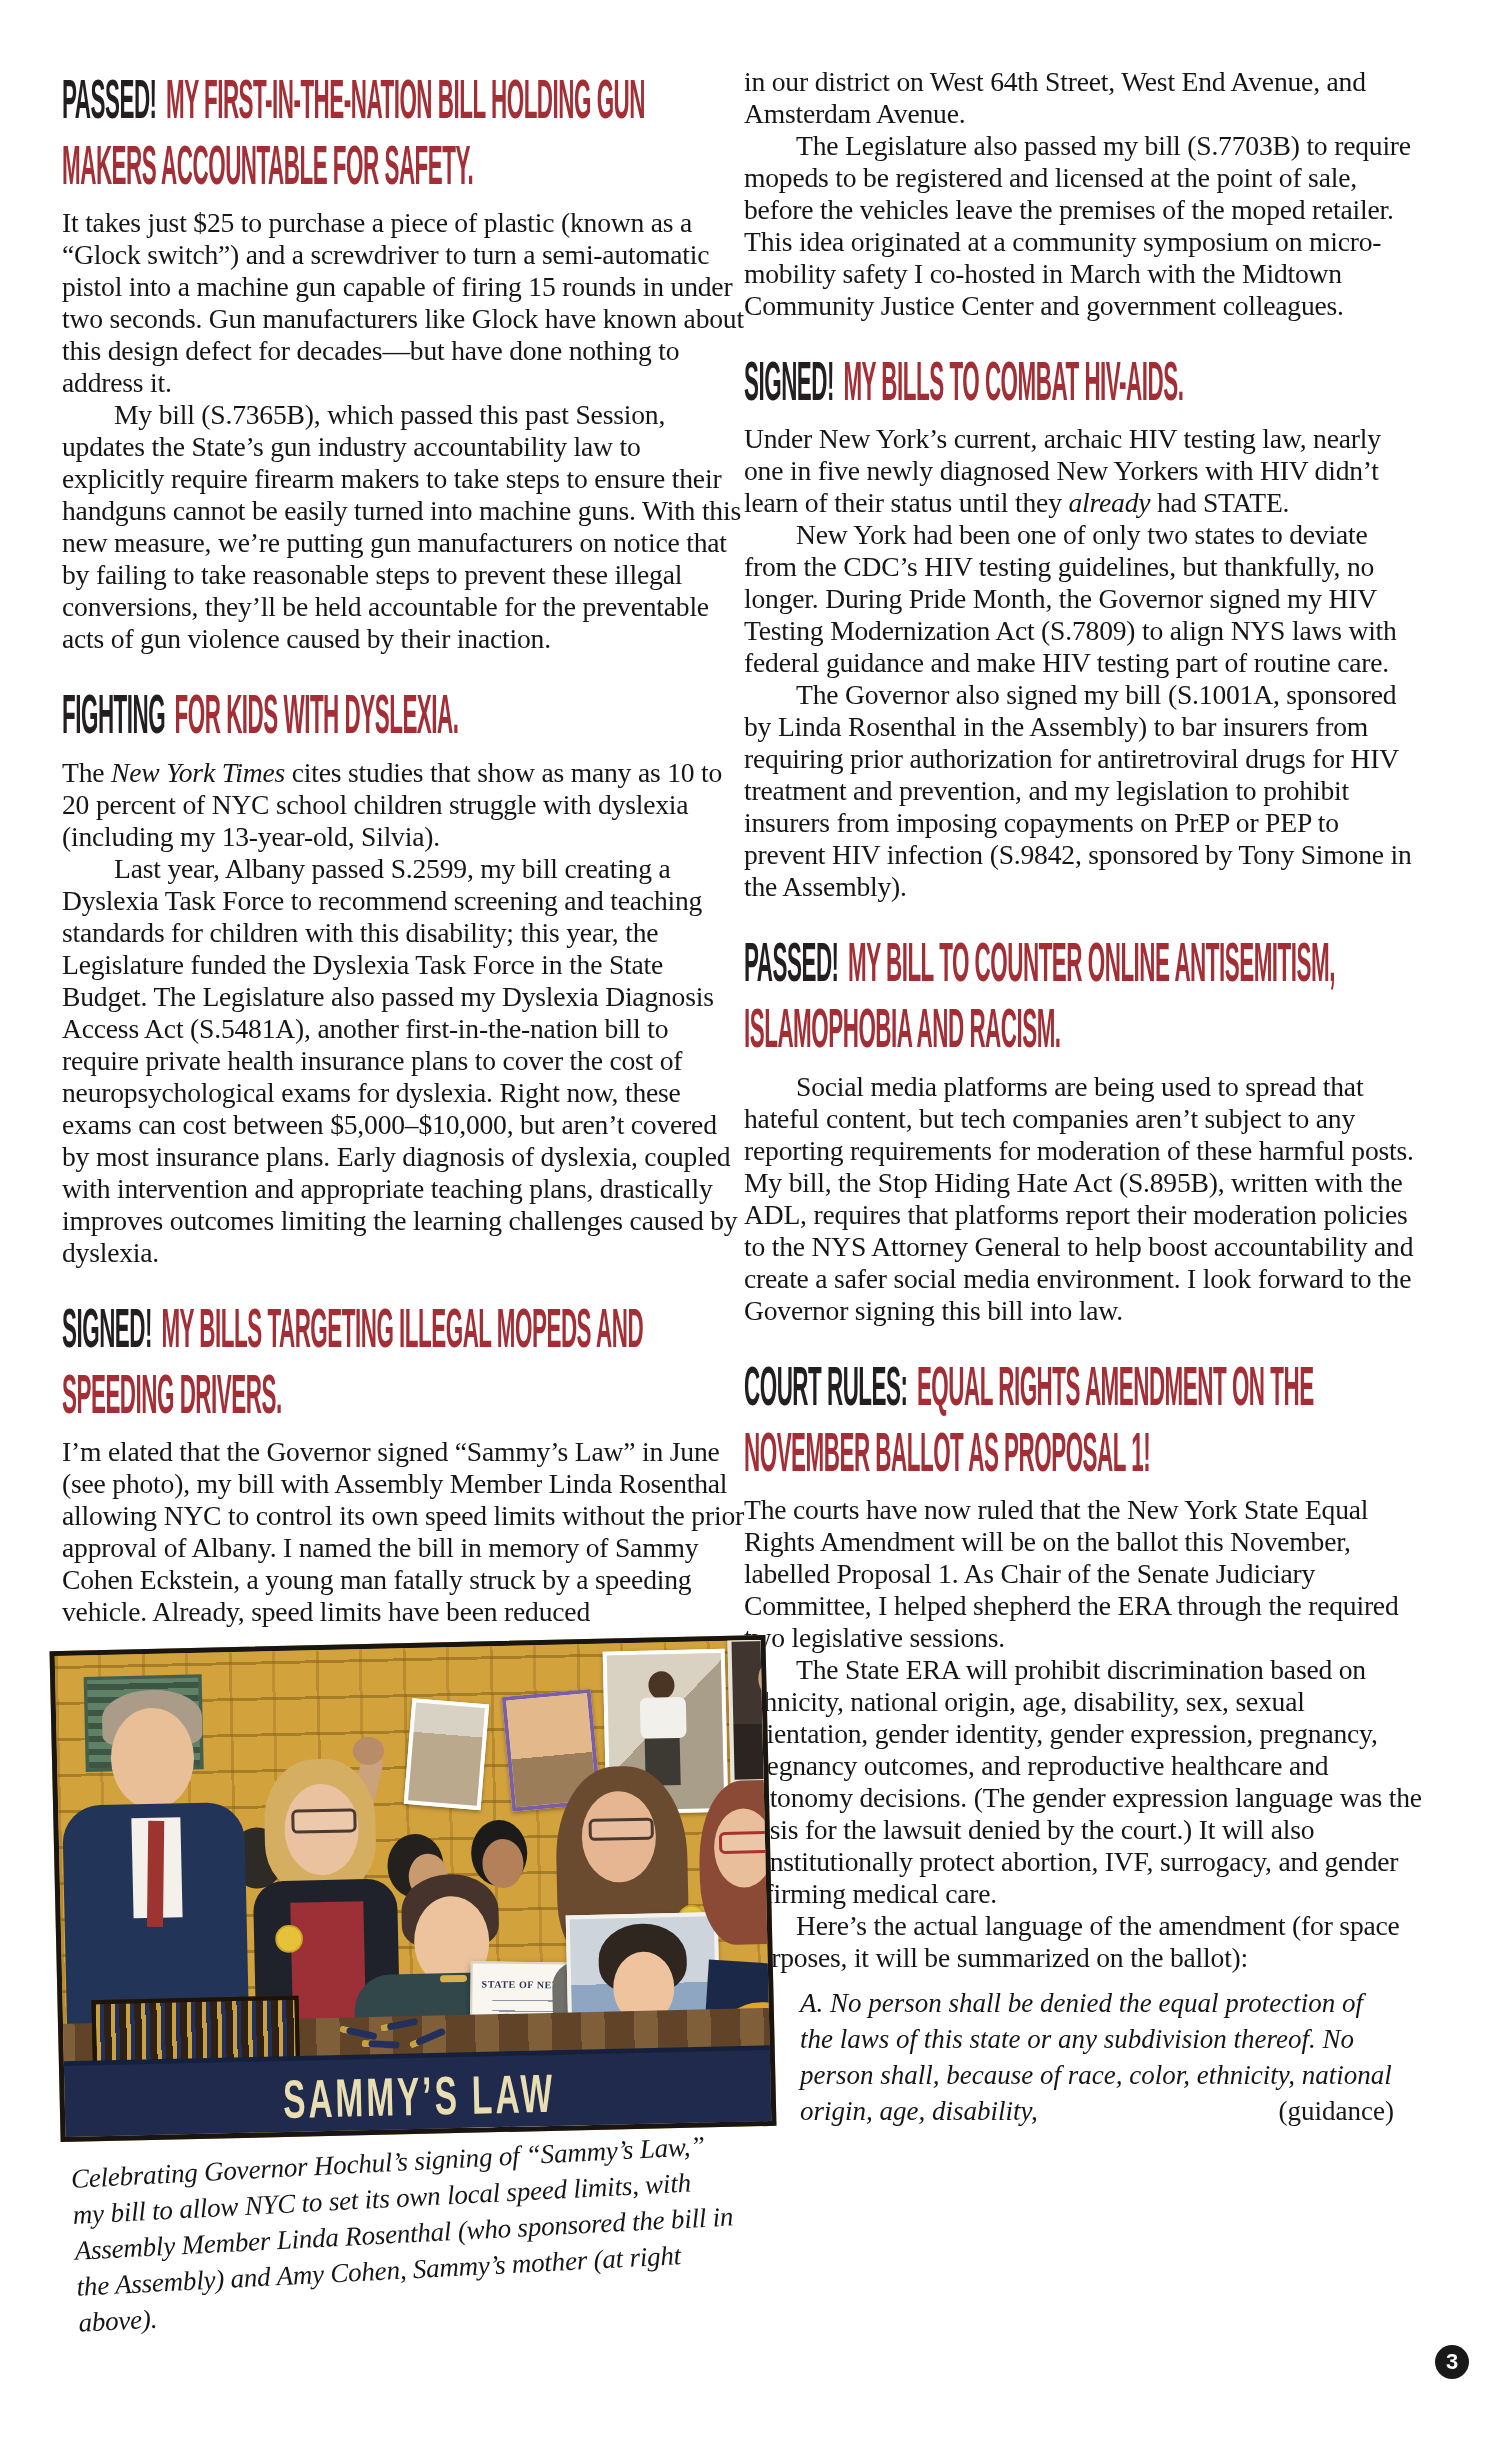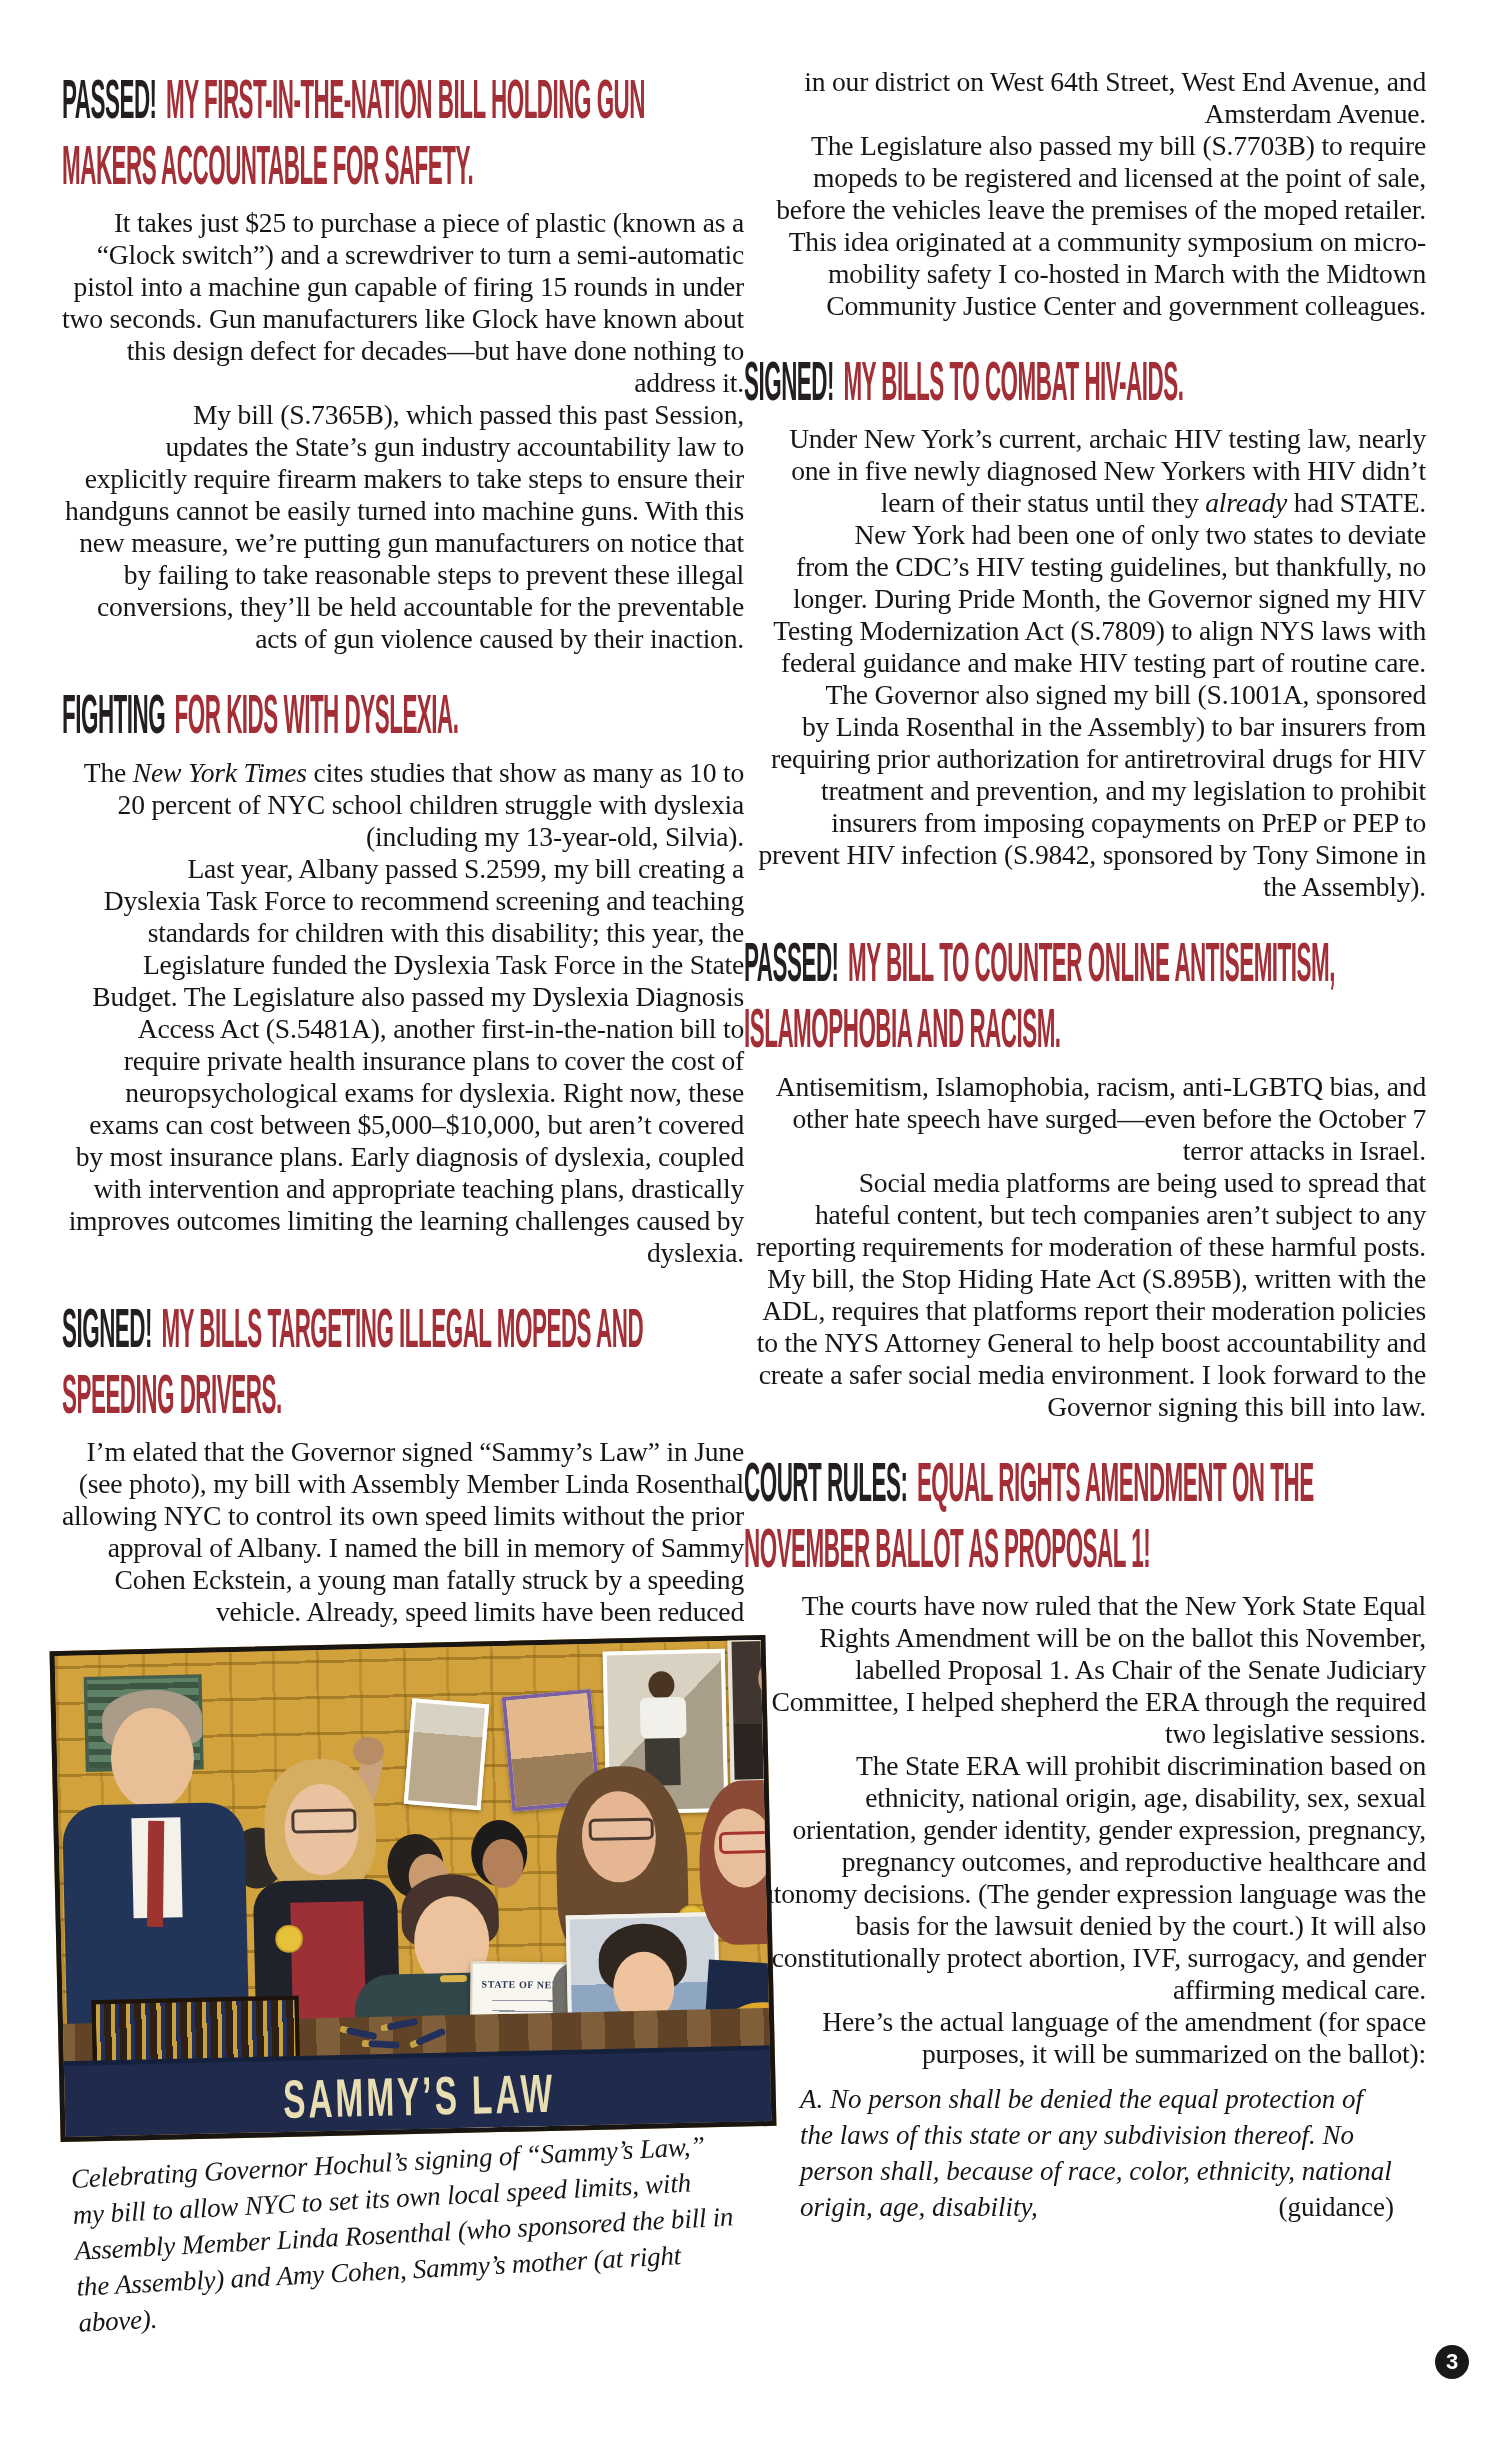--- a/index.html
+++ b/index.html
@@ -4,21 +4,21 @@
 <style>
   html,body{margin:0;padding:0;}
   body{
     width:1495px;height:2462px;position:relative;background:#ffffff;
     font-family:"Liberation Serif", serif;color:#161616;overflow:hidden;
   }
   .page{position:absolute;left:62px;top:66px;width:1385px;display:flex;}
   .col{width:682px;}
 
   
-  .body{font-size:27.6px;line-height:32px;margin:0;letter-spacing:-0.2px;text-align:right;}
+  .body{font-size:27.6px;line-height:32px;margin:0;letter-spacing:-0.2px;}
   .indent{text-indent:52px;}
   .body em{}
 
   
   .headline{margin:26px 0 9.4px 0;}
   .headline.first{margin-top:0;}
   .hl-inner{
     display:block;width:250%;transform:scaleX(0.4);transform-origin:0 0;
     font-family:"Liberation Sans", sans-serif;font-weight:700;
     font-size:56px;line-height:66px;letter-spacing:-1.2px;
@@ -207,21 +207,20 @@
     <h2 class="headline">
       <span class="hl-inner"><span class="hl-label">SIGNED!</span><span class="hl-rest">MY BILLS TO COMBAT HIV-AIDS.</span></span>
     </h2>
     <p class="body"><span>Under New York’s current, archaic HIV testing law, nearly one in five newly diagnosed New Yorkers with HIV didn’t learn of their status until they </span><em>already</em><span> had STATE.</span></p>
     <p class="body indent">New York had been one of only two states to deviate from the CDC’s HIV testing guidelines, but thankfully, no longer. During Pride Month, the Governor signed my HIV Testing Modernization Act (S.7809) to align NYS laws with federal guidance and make HIV testing part of routine care.</p>
     <p class="body indent">The Governor also signed my bill (S.1001A, sponsored by Linda Rosenthal in the Assembly) to bar insurers from requiring prior authorization for antiretroviral drugs for HIV treatment and prevention, and my legislation to prohibit insurers from imposing copayments on PrEP or PEP to prevent HIV infection (S.9842, sponsored by Tony Simone in the Assembly).</p>
 
     <h2 class="headline">
       <span class="hl-inner"><span class="hl-label">PASSED!</span><span class="hl-rest">MY BILL TO COUNTER ONLINE ANTISEMITISM, ISLAMOPHOBIA AND RACISM.</span></span>
     </h2>
-    <p class="body">Antisemitism, Islamophobia, racism, anti-LGBTQ bias, and other hate speech have surged—even before the October 7 terror attacks in Israel.</p>
     <p class="body indent">Social media platforms are being used to spread that hateful content, but tech companies aren’t subject to any reporting requirements for moderation of these harmful posts. My bill, the Stop Hiding Hate Act (S.895B), written with the ADL, requires that platforms report their moderation policies to the NYS Attorney General to help boost accountability and create a safer social media environment. I look forward to the Governor signing this bill into law.</p>
 
     <h2 class="headline">
       <span class="hl-inner"><span class="hl-label">COURT RULES:</span><span class="hl-rest">EQUAL RIGHTS AMENDMENT ON THE NOVEMBER BALLOT AS PROPOSAL 1!</span></span>
     </h2>
     <p class="body">The courts have now ruled that the New York State Equal Rights Amendment will be on the ballot this November, labelled Proposal 1. As Chair of the Senate Judiciary Committee, I helped shepherd the ERA through the required two legislative sessions.</p>
     <p class="body indent">The State ERA will prohibit discrimination based on ethnicity, national origin, age, disability, sex, sexual orientation, gender identity, gender expression, pregnancy, pregnancy outcomes, and reproductive healthcare and autonomy decisions. (The gender expression language was the basis for the lawsuit denied by the court.) It will also constitutionally protect abortion, IVF, surrogacy, and gender affirming medical care.</p>
     <p class="body indent">Here’s the actual language of the amendment (for space purposes, it will be summarized on the ballot):</p>
 
     <p class="quote"><span>A. No person shall be denied the equal protection of the laws of this state or any subdivision thereof. No person shall, because of race, color, ethnicity, national origin, age, disability,</span> <span class="continued">(guidance)</span></p>

